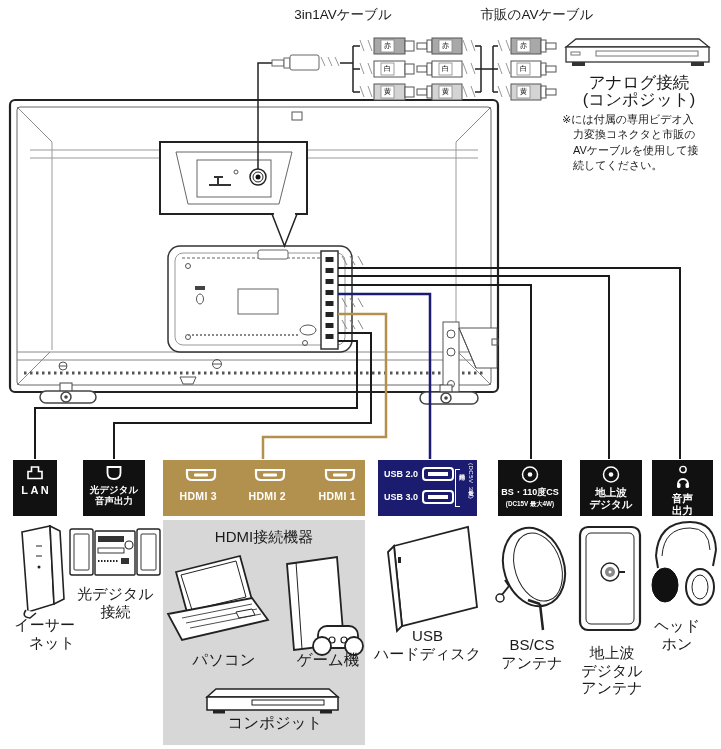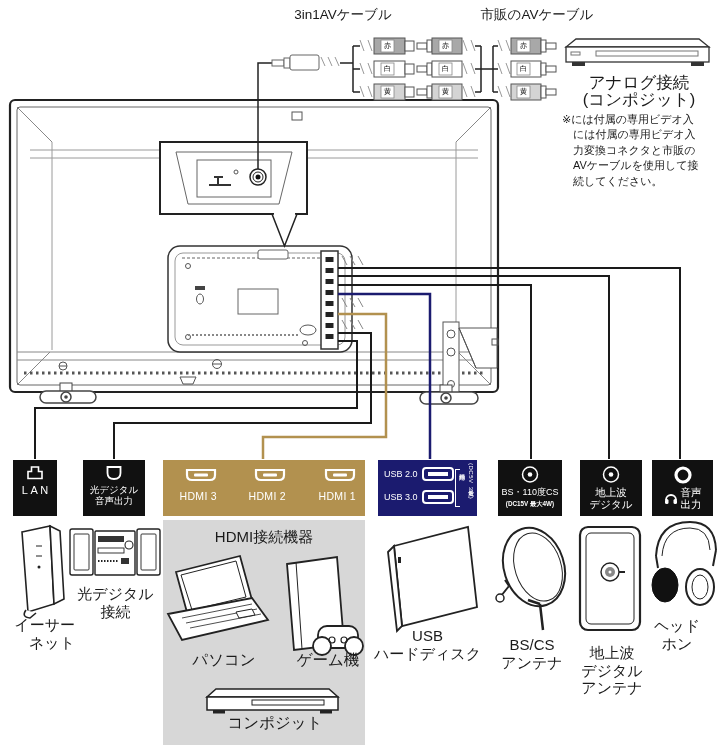--- a/index.html
+++ b/index.html
@@ -12,21 +12,21 @@
   .top-lbl{font-size:13.5px;}
   .analog-title{font-size:16.5px;line-height:1.05;}
   .analog-note{text-align:left;font-size:11px;line-height:15.4px;}
   .analog-note div{padding-left:11px;white-space:nowrap;}
   .analog-note div:first-child{padding-left:0;}
   .dev-lbl{font-size:15px;line-height:17.5px;}
   .rca{position:absolute;z-index:2;width:13px;height:12px;font-size:7.5px;line-height:12px;text-align:center;color:#222;}
   
   .cbox{position:absolute;top:460px;height:56px;z-index:2;background:var(--box-black,#111);color:#fff;
         display:flex;flex-direction:column;align-items:center;box-sizing:border-box;}
-  .cbox .ln{white-space:nowrap;font-weight:normal;}
+  .cbox .ln{white-space:nowrap;font-weight:bold;}
   .box-lan{left:13px;width:44px;}
   .box-lan .ln{font-size:11px;letter-spacing:2.5px;margin-top:4px;padding-left:2.5px;}
   .box-opt{left:83px;width:62px;}
   .box-opt .ln{font-size:9.5px;line-height:11px;}
   .box-opt .ln:first-of-type{margin-top:3px;}
   .box-hdmi{left:163px;width:202px;background:var(--hdmi-gold,#b2914f);display:block;}
   .hdmi-col{position:absolute;top:8px;width:46px;text-align:right;}
   .hdmi-col .ln{display:block;font-size:10.5px;margin-top:4px;letter-spacing:0.3px;}
   .hdmi-c3{left:8px;} .hdmi-c2{left:77px;} .hdmi-c1{left:147px;}
   .box-usb{left:378px;width:99px;background:var(--usb-navy,#1b1b6f);display:block;}
@@ -38,21 +38,21 @@
   .usb-side-rec{position:absolute;right:11px;top:9px;height:38px;border-left:1px solid #fff;padding-left:1px;}
   .usb-side-rec::before,.usb-side-rec::after{content:"";position:absolute;left:0;width:4px;height:1px;background:#fff;}
   .usb-side-rec::before{top:0;} .usb-side-rec::after{bottom:0;}
   .box-bscs{left:498px;width:64px;}
   .box-bscs .ln1{font-size:9px;margin-top:2px;}
   .box-bscs .ln2{font-size:6.3px;font-weight:bold;margin-top:1px;}
   .box-terr{left:580px;width:62px;}
   .box-terr .ln{font-size:10.5px;line-height:12px;}
   .box-terr .ln:first-of-type{margin-top:2px;}
   .box-audio{left:652px;width:61px;}
-  .audio-row{display:flex;align-items:center;gap:3px;margin-top:1px;}
+  .audio-row{display:flex;align-items:center;gap:3px;margin-top:1px;flex-direction:column;}
   .audio-row .col{display:flex;flex-direction:column;}
   .audio-row .ln{font-size:10.5px;line-height:12px;}
   .cicon{display:block;margin-top:5px;}
   
   .wire-black{stroke:var(--wire-black,#1a1a1a);}
   .wire-usb{stroke:var(--usb-navy,#1b1b6f);}
   .wire-hdmi{stroke:var(--hdmi-gold,#b2914f);}
 </style>
 </head>
 <body>
@@ -304,21 +304,20 @@
   <span class="rca" style="left:517px;top:40px;">赤</span>
   <span class="rca" style="left:517px;top:63px;">白</span>
   <span class="rca" style="left:517px;top:86px;">黄</span>
 
   <div class="lbl analog-title" style="left:560px;top:74px;width:158px;">
     <div>アナログ接続</div>
     <div>(コンポジット)</div>
   </div>
   <div class="lbl analog-note" style="left:562px;top:112px;width:158px;">
     <div>※には付属の専用ビデオ入</div>
-    <div>には付属の専用ビデオ入</div>
     <div>力変換コネクタと市販の</div>
     <div>AVケーブルを使用して接</div>
     <div>続してください。</div>
   </div>
 
   <div class="cbox box-lan">
     <svg class="cicon" width="20" height="15" viewBox="0 0 20 15">
       <path d="M3,13.5 V6.5 H6.5 V2 H13.5 V6.5 H17 V13.5 Z" fill="none" stroke="#fff" stroke-width="1.6"></path>
     </svg>
     <span class="ln">LAN</span>

